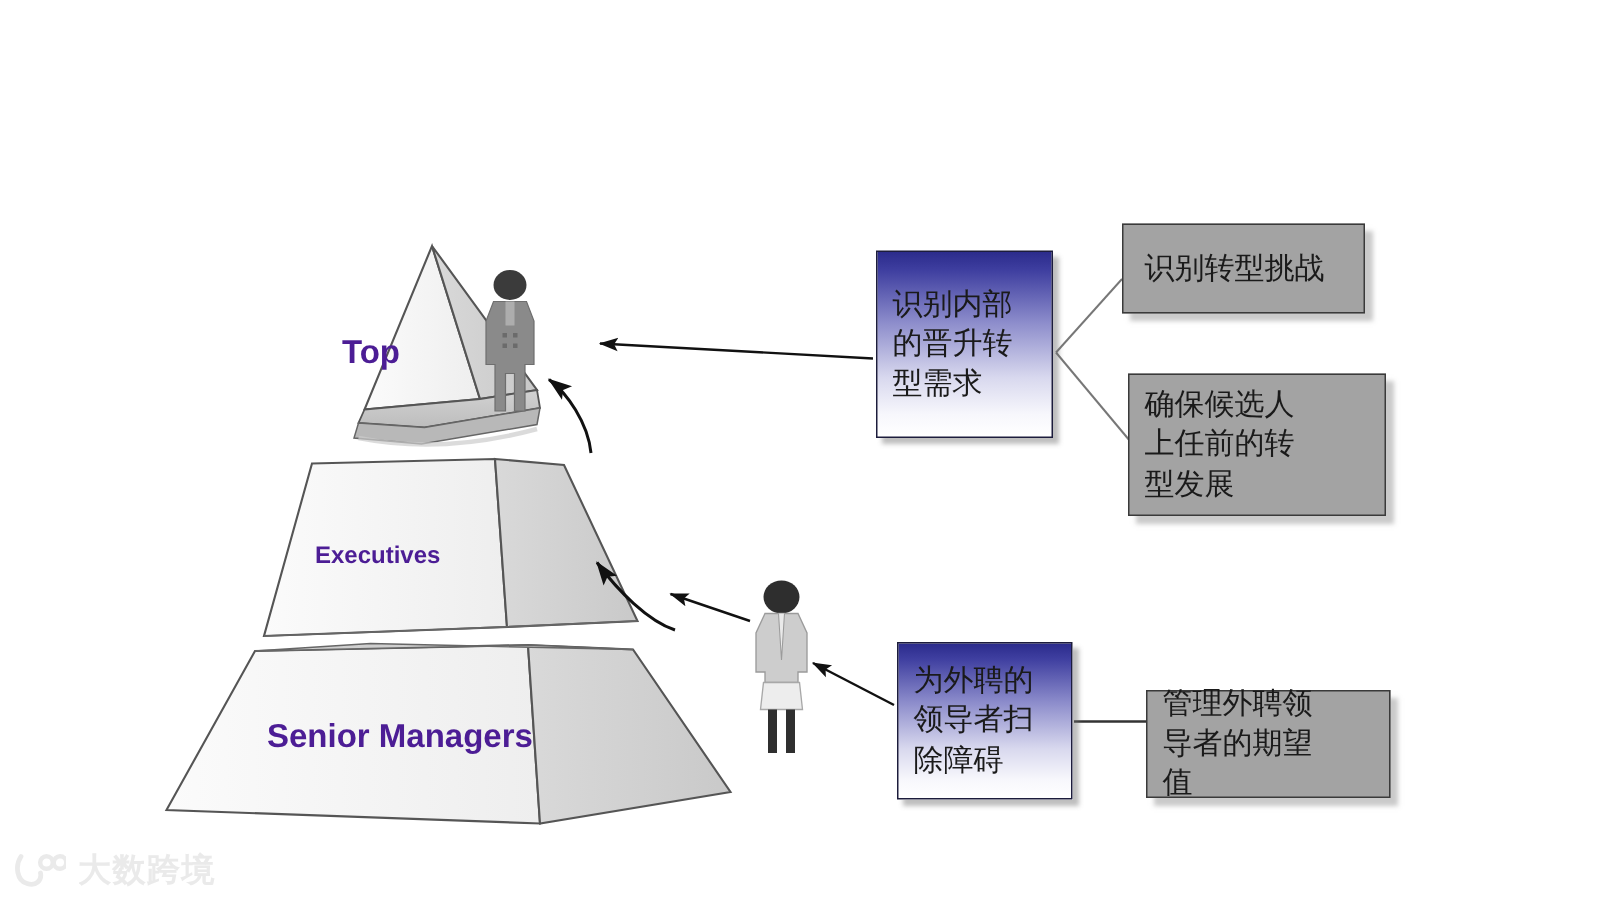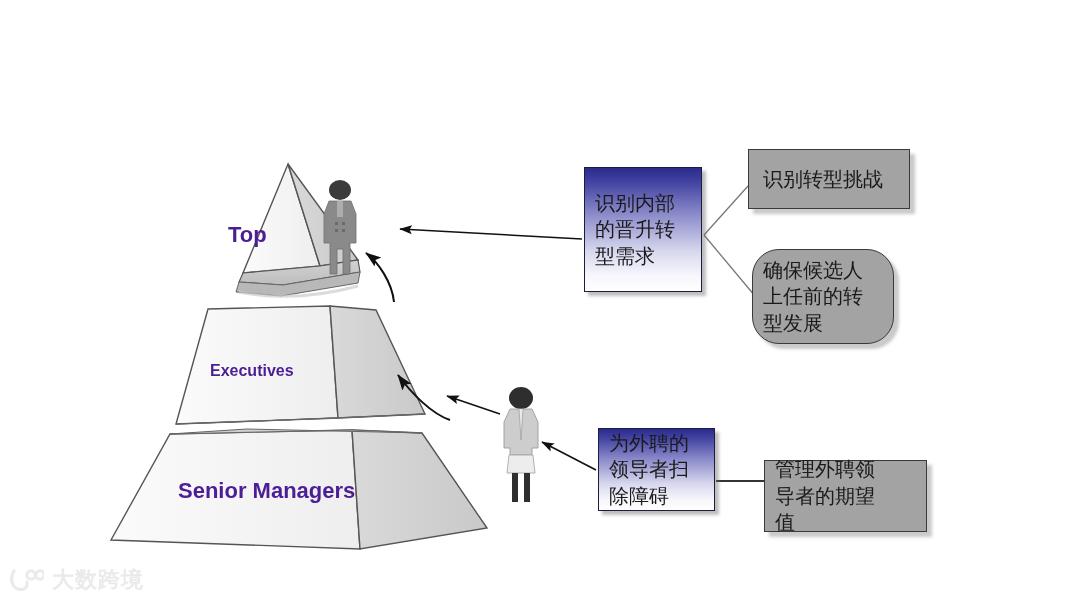--- a/index.html
+++ b/index.html
@@ -74,23 +74,23 @@
     background: linear-gradient(to bottom, #2b2b8c 0%, #3f3fa0 10%, #8c8ccb 38%, #d8d8ee 68%, #f7f7fc 88%, #ffffff 100%);
     box-shadow: 4px 4px 3px rgba(110,110,110,0.45);
   }
   .box-white {
     border: 1px solid #3a3a3a;
     background: #a3a3a3;
     box-shadow: 5px 5px 3px rgba(150,150,150,0.5);
   }
 
   #box-blue-1  { left: 584px; top: 167px; width: 118px; height: 125px; }
-  #box-blue-2  { left: 598px; top: 428px; width: 117px; height: 83px; }
+  #box-blue-2  { left: 598px; top: 428px; width: 117px; height: 105px; }
   #box-white-1 { left: 748px; top: 149px; width: 162px; height: 60px;  }
-  #box-white-2 { left: 752px; top: 249px; width: 142px; height: 95px; border-radius: 27px;  }
+  #box-white-2 { left: 752px; top: 249px; width: 172px; height: 95px;  }
   #box-white-3 { left: 764px; top: 438px; width: 163px; height: 72px; margin-top: 22px;  }
 
   #box-white-1 .box-text { padding-left: 4px; }
 
   
   #watermark {
     position: absolute;
     left: 10px;
     top: 565px;
     display: flex;

